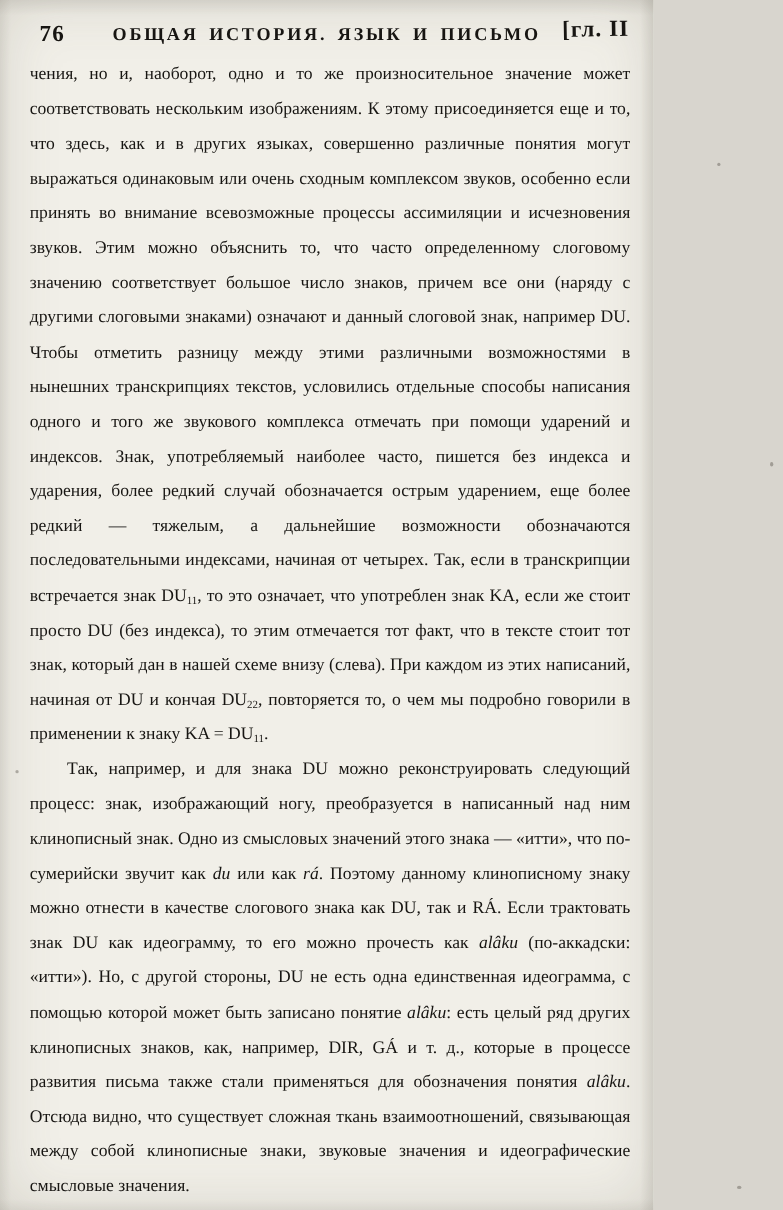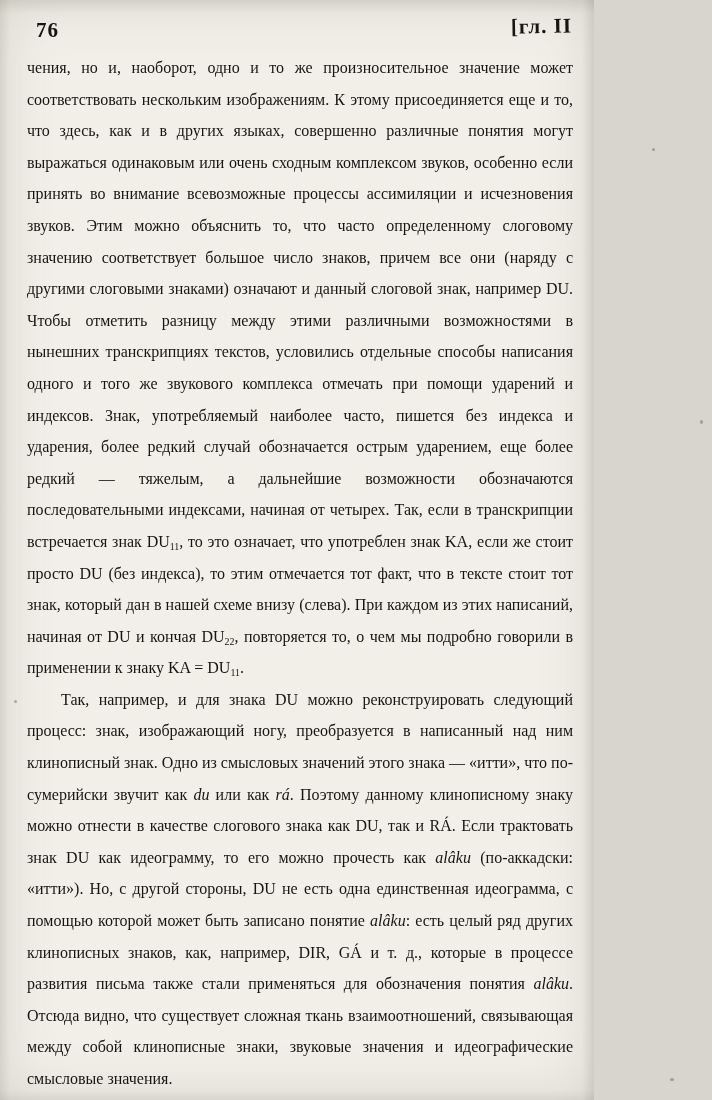--- a/index.html
+++ b/index.html
@@ -61,20 +61,21 @@
   
   .speck{position:absolute;border-radius:50%;background:rgba(60,55,45,0.35);}
 </style>
 </head>
 <body>
 
 <div class="page">
 
   <div class="running-head">
     <span class="page-number">76</span>
+    <span class="running-title">ОБЩАЯ ИСТОРИЯ. ЯЗЫК И ПИСЬМО</span>
     <span class="chapter-ref">[гл. II</span>
   </div>
 
   <div class="body-text">
       <p class="para"><span>чения, но и, наоборот, одно и то же произносительное значение может соответствовать нескольким изображениям. К этому присоединяется еще и то, что здесь, как и в других языках, совершенно различные понятия могут выражаться одинаковым или очень сходным комплексом звуков, особенно если принять во внимание всевозможные процессы ассимиляции и исчезновения звуков. Этим можно объяснить то, что часто определенному слоговому значению соответствует большое число знаков, причем все они (наряду с другими слоговыми знаками) означают и данный слоговой знак, например DU. Чтобы отметить разницу между этими различными возможностями в нынешних транскрипциях текстов, условились отдельные способы написания одного и того же звукового комплекса отмечать при помощи ударений и индексов. Знак, употребляемый наиболее часто, пишется без индекса и ударения, более редкий случай обозначается острым ударением, еще более редкий — тяжелым, а дальнейшие возможности обозначаются последовательными индексами, начиная от четырех. Так, если в транскрипции встречается знак DU</span><sub>11</sub><span>, то это означает, что употреблен знак KA, если же стоит просто DU (без индекса), то этим отмечается тот факт, что в тексте стоит тот знак, который дан в нашей схеме внизу (слева). При каждом из этих написаний, начиная от DU и кончая DU</span><sub>22</sub><span>, повторяется то, о чем мы подробно говорили в применении к знаку KA = DU</span><sub>11</sub><span>.</span></p>
       <p class="para indent"><span>Так, например, и для знака DU можно реконструировать следующий процесс: знак, изображающий ногу, преобразуется в написанный над ним клинописный знак. Одно из смысловых значений этого знака — «итти», что по-сумерийски звучит как </span><i>du</i><span> или как </span><i>rá</i><span>. Поэтому данному клинописному знаку можно отнести в качестве слогового знака как DU, так и RÁ. Если трактовать знак DU как идеограмму, то его можно прочесть как </span><i>alâku</i><span> (по-аккадски: «итти»). Но, с другой стороны, DU не есть одна единственная идеограмма, с помощью которой может быть записано понятие </span><i>alâku</i><span>: есть целый ряд других клинописных знаков, как, например, DIR, GÁ и т. д., которые в процессе развития письма также стали применяться для обозначения понятия </span><i>alâku</i><span>. Отсюда видно, что существует сложная ткань взаимоотношений, связывающая между собой клинописные знаки, звуковые значения и идеографические смысловые значения.</span></p>
     </div>
 
   <span class="speck" style="left:652px;top:148px;width:3px;height:3px;"></span>
   <span class="speck" style="left:700px;top:420px;width:3px;height:4px;"></span>

